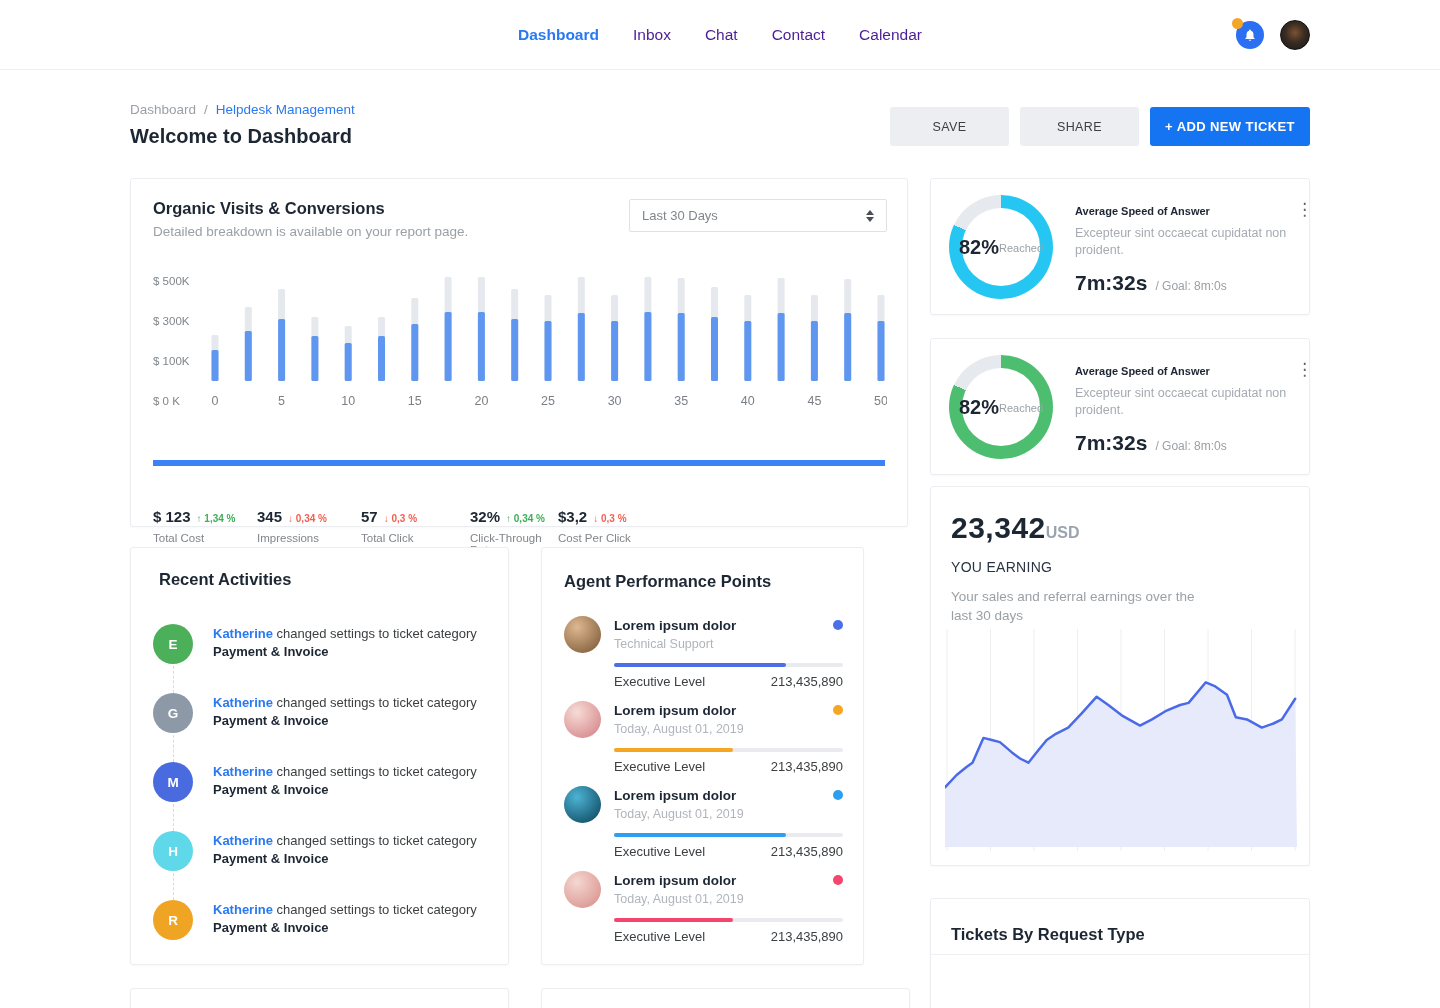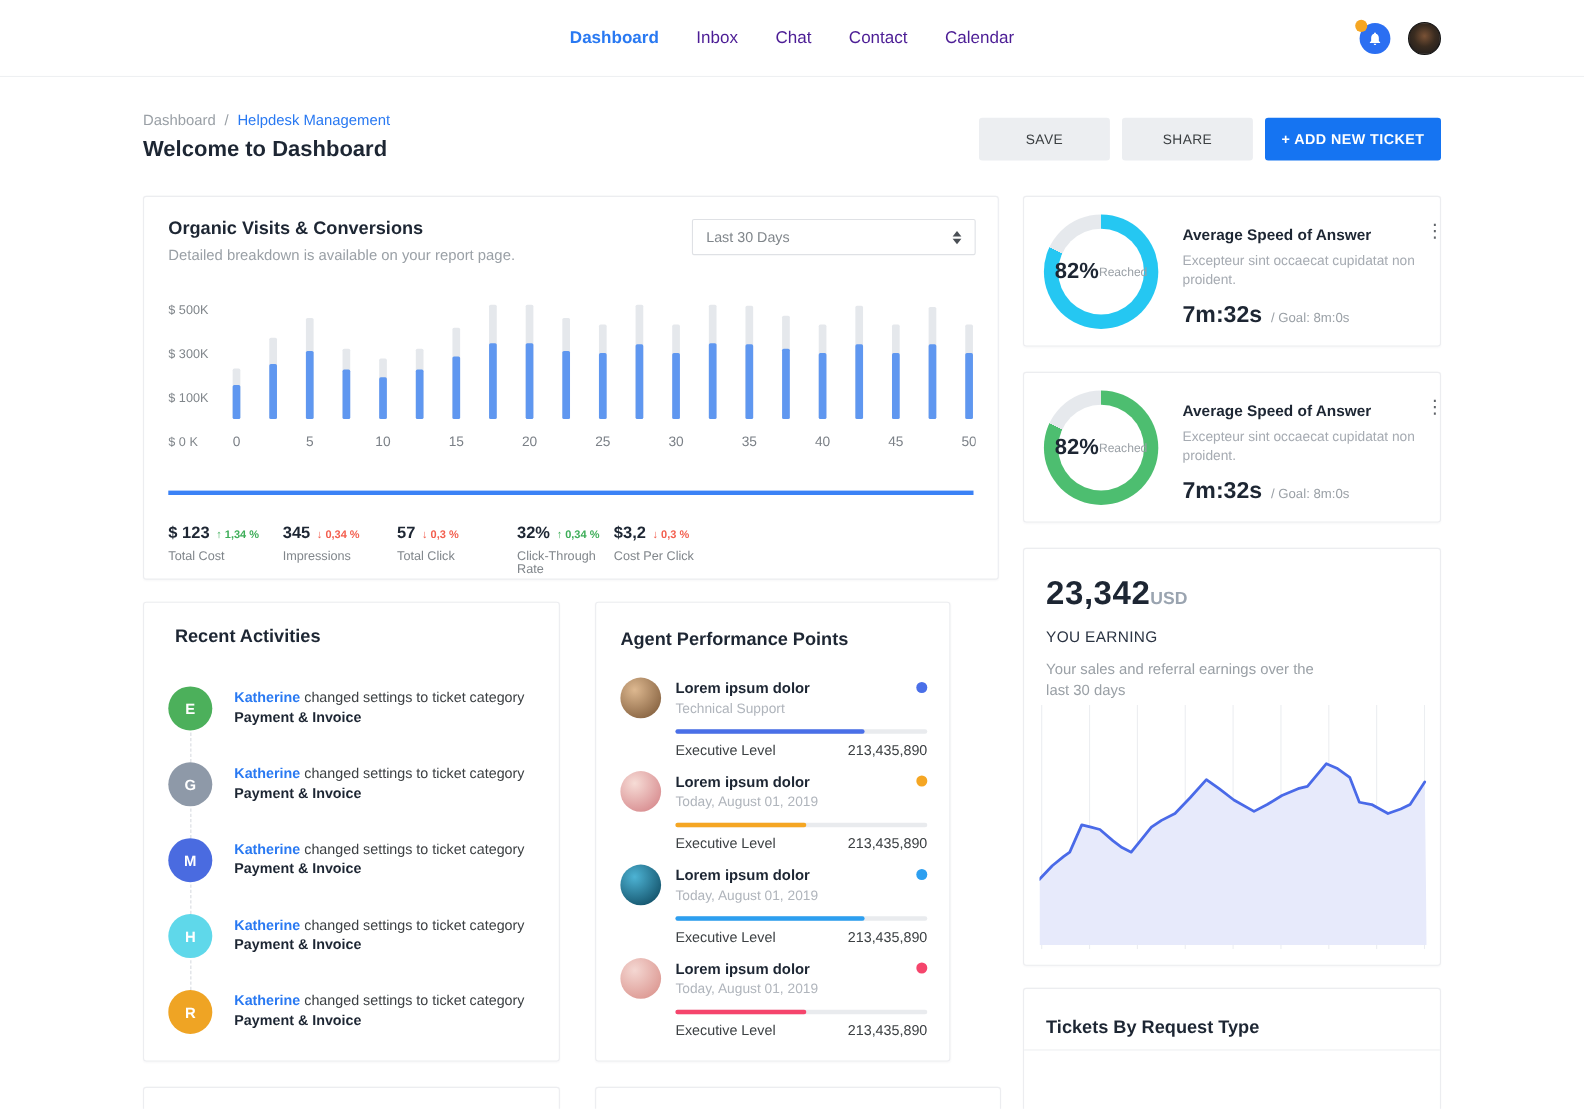--- a/index.html
+++ b/index.html
@@ -35,37 +35,37 @@
   .btn-ghost { width:119px; background:#eceef1; color:#3c4043; }
   .btn-primary { width:160px; background:#1574f2; color:#fff; font-weight:bold; font-size:13px; }
   
   .card { position:absolute; background:#fff; border:1px solid #ecedf0; border-radius:3px;
     box-shadow:0 1px 2px rgba(20,30,60,.03); }
   .card-organic { left:130px; top:178px; width:778px; height:349px; }
   .card-recent  { left:130px; top:547px; width:379px; height:418px; }
   .card-agents  { left:541px; top:547px; width:323px; height:418px; }
   .card-speed-1 { left:930px; top:178px; width:380px; height:137px; }
   .card-speed-2 { left:930px; top:338px; width:380px; height:137px; }
-  .card-earn    { left:930px; top:498px; width:380px; height:380px; }
+  .card-earn    { left:930px; top:486px; width:380px; height:380px; }
   .card-tickets { left:930px; top:898px; width:380px; height:140px; }
   .card-stub-1  { left:130px; top:988px; width:379px; height:60px; }
   .card-stub-2  { left:541px; top:988px; width:369px; height:60px; }
   .card h2 { font-size:16.5px; font-weight:bold; color:#1d2633; }
   
   .organic-head { position:absolute; left:22px; right:20px; top:20px; display:flex; justify-content:space-between; }
   .organic-sub { margin-top:6px; font-size:13.5px; color:#9aa0a6; }
   .range-select { width:258px; height:33px; border:1px solid #dfe1e5; border-radius:2px;
     display:flex; align-items:center; padding:0 12px; color:#80868b; font-size:13px; cursor:pointer; }
   .range-select .sorter { margin-left:auto; display:flex; flex-direction:column; gap:2px; }
   .sorter i { display:block; width:0; height:0; border-left:4px solid transparent; border-right:4px solid transparent; }
   .sorter .up { border-bottom:5px solid #4a4f55; }
   .sorter .dn { border-top:5px solid #4a4f55; }
   .bar-chart-svg { position:absolute; left:22px; top:82px; }
-  .stats-row { position:absolute; left:22px; right:22px; top:267px; border-top:4px solid #3b82f6;
-    display:flex; padding-top:14px; }
+  .stats-row { position:absolute; left:22px; right:22px; top:281px; border-top:6px solid #3b82f6;
+    display:flex; padding-top:30px; }
   .stat { width:104px; }
   .stat:nth-child(3){ width:109px; } .stat:nth-child(4){ width:88px; } .stat:nth-child(5){ width:139px; }
   .stat-top { display:flex; align-items:baseline; gap:6px; }
   .stat-value { font-size:15px; font-weight:bold; color:#1d2633; }
   .stat-delta { font-size:10px; font-weight:bold;margin-top:17px; }
   .stat-delta.up { color:#3fae5a; } .stat-delta.dn { color:#f35f4f; }
   .stat-label { margin-top:7px; font-size:11.5px; color:#80868b; }
   
   .card-recent h2 { position:absolute; left:28px; top:22px; }
   .activity-list { position:absolute; left:22px; top:76px; right:18px; }
@@ -92,21 +92,21 @@
     justify-content:space-between; font-size:13px; color:#3c4043; }
   
   .speed-card-inner { position:absolute; inset:0; display:flex; padding:16px 18px; gap:22px; }
   .donut { width:104px; height:104px; border-radius:50%; flex:none; position:relative; }
   .donut-hole { position:absolute; inset:13px; background:#fff; border-radius:50%;
     display:flex; align-items:center; justify-content:center; }
   .donut-pct { font-size:20px; font-weight:bold; color:#1d2633; }
   .donut-sub { font-size:11px; color:#9aa0a6; margin-top:1px; }
   .speed-body { flex:1; position:relative; padding-top:10px; }
   .speed-title-row { display:flex; }
-  .speed-title-row h3 { font-size:14px; font-weight:bold; color:#1d2633; }
+  .speed-title-row h3 { font-size:11px; font-weight:bold; color:#1d2633; }
   .kebab { margin-left:auto; color:#5f6368; font-size:17px; line-height:14px; cursor:pointer;
     letter-spacing:0; margin-top:-2px; }
   .speed-desc { margin-top:8px; font-size:12.5px; color:#a6abb2; line-height:17px; width:238px; }
   .speed-time { margin-top:12px; display:flex; align-items:baseline; gap:8px; }
   .speed-time b { font-size:21px; color:#1d2633; }
   .speed-goal { font-size:12px; color:#9aa0a6; }
   
   .earn-amount-row { position:absolute; left:20px; top:24px; display:flex; align-items:baseline; }
   .earn-amount { font-size:30px; font-weight:bold; color:#1d2633; letter-spacing:.5px; }
   .earn-cur { font-size:16px; font-weight:bold; color:#9aa4b0; }

